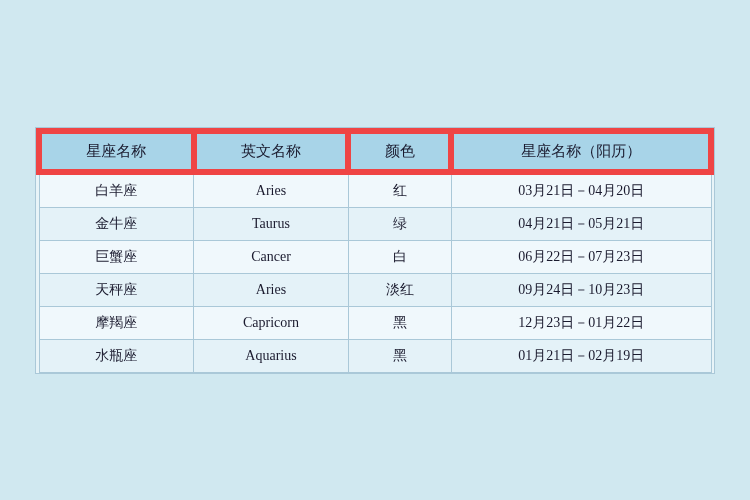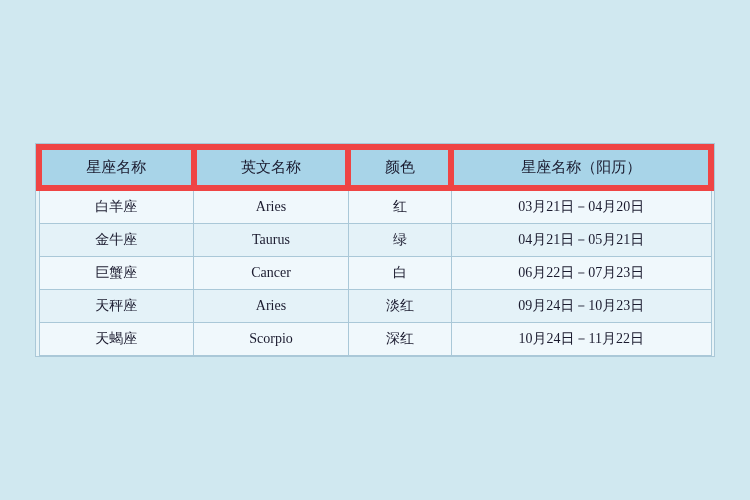--- a/index.html
+++ b/index.html
@@ -94,20 +94,26 @@
           <td>白</td>
           <td>06月22日－07月23日</td>
         </tr>
         <tr>
           <td>天秤座</td>
           <td>Aries</td>
           <td>淡红</td>
           <td>09月24日－10月23日</td>
         </tr>
         <tr>
-          <td>天蝎座</td>
-          <td>Scorpio</td>
-          <td>深红</td>
-          <td>10月24日－11月22日</td>
+          <td>摩羯座</td>
+          <td>Capricorn</td>
+          <td>黑</td>
+          <td>12月23日－01月22日</td>
+        </tr>
+        <tr>
+          <td>水瓶座</td>
+          <td>Aquarius</td>
+          <td>黑</td>
+          <td>01月21日－02月19日</td>
         </tr>
       </tbody>
   </table>
 </div>
 
 </body></html>

